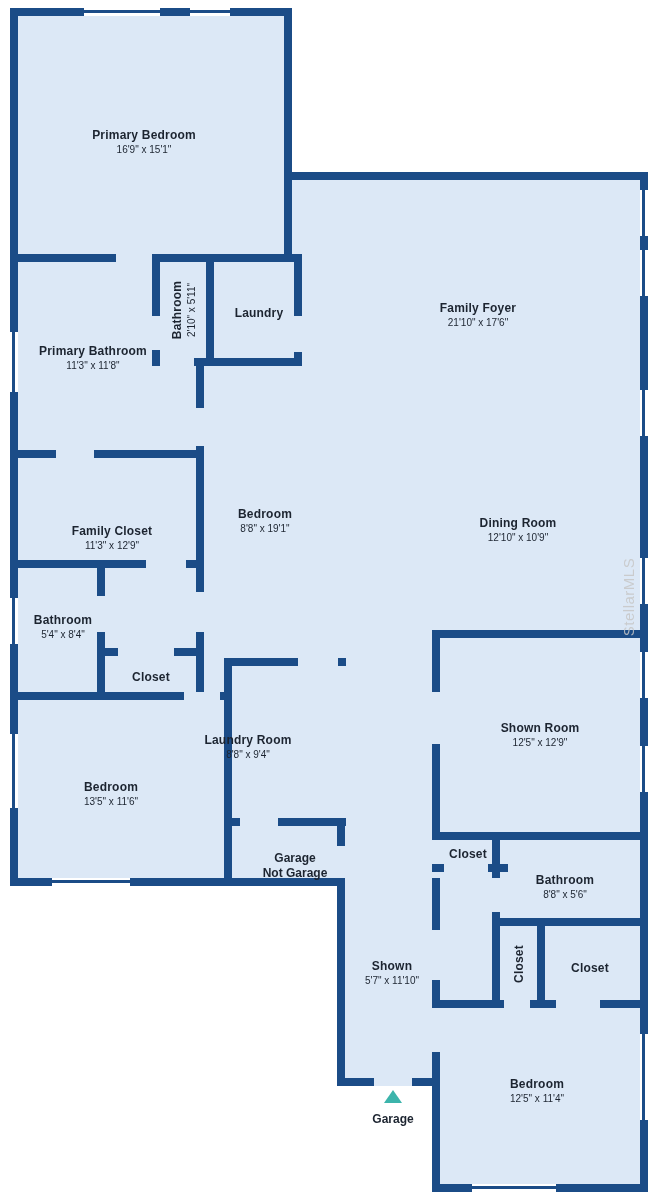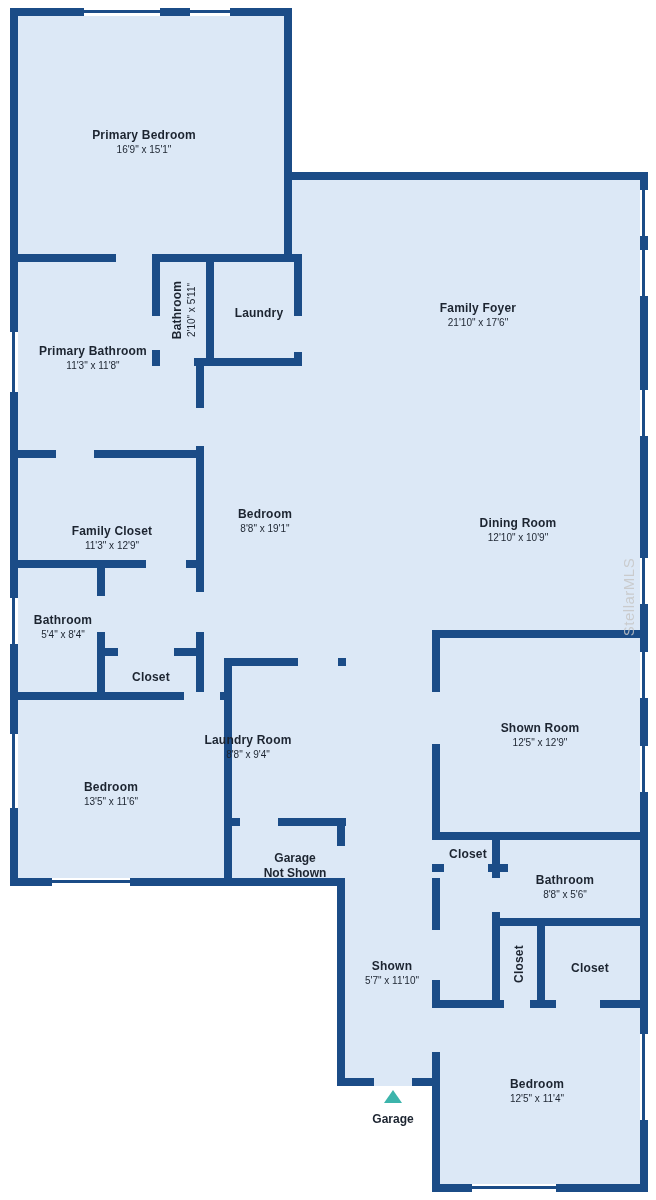--- a/index.html
+++ b/index.html
@@ -195,19 +195,19 @@
     <div class="rn">Closet</div>
 
   </div>
   <div class="lbl" style="left:537px;top:1091px">
     <div class="rn">Bedroom</div>
     <div class="rd">12'5" x 11'4"</div>
   </div>
 
   <div class="note" style="left:295px;top:866px">
     <div>Garage</div>
-    <div>Not Shown</div>
+    <div>Not Garage</div>
   </div>
   <div class="entry-tri" style="left:384px;top:1090px"></div>
   <div class="note" style="left:393px;top:1119px">Garage</div>
   <div class="watermark" style="left:628px;top:597px">StellarMLS</div>
 
 </div>
 
 </body></html>

